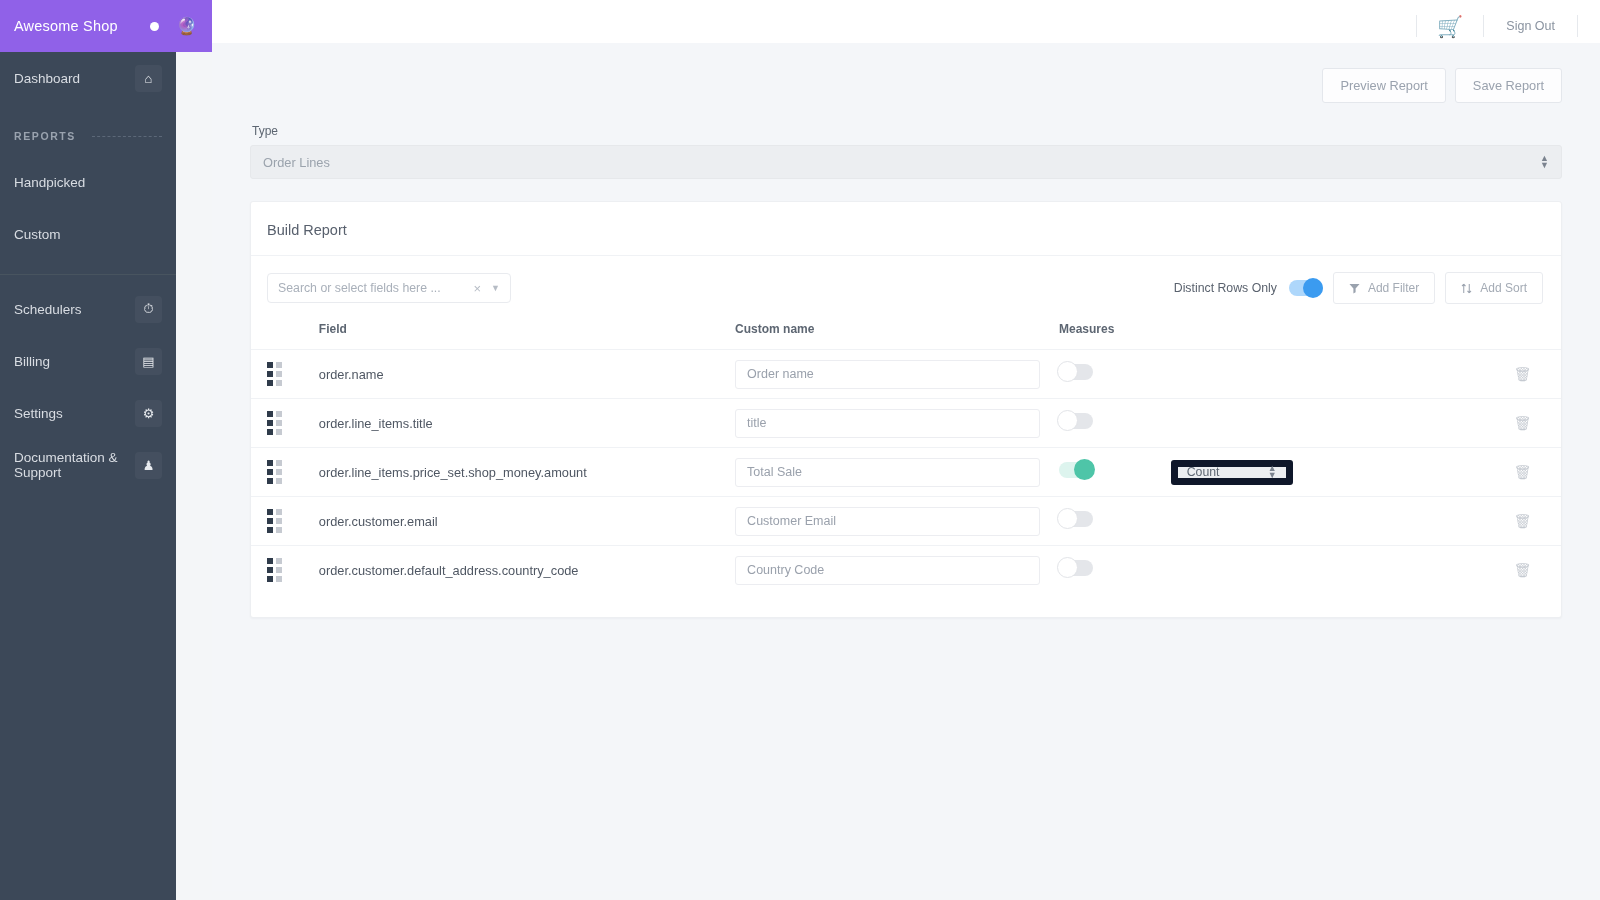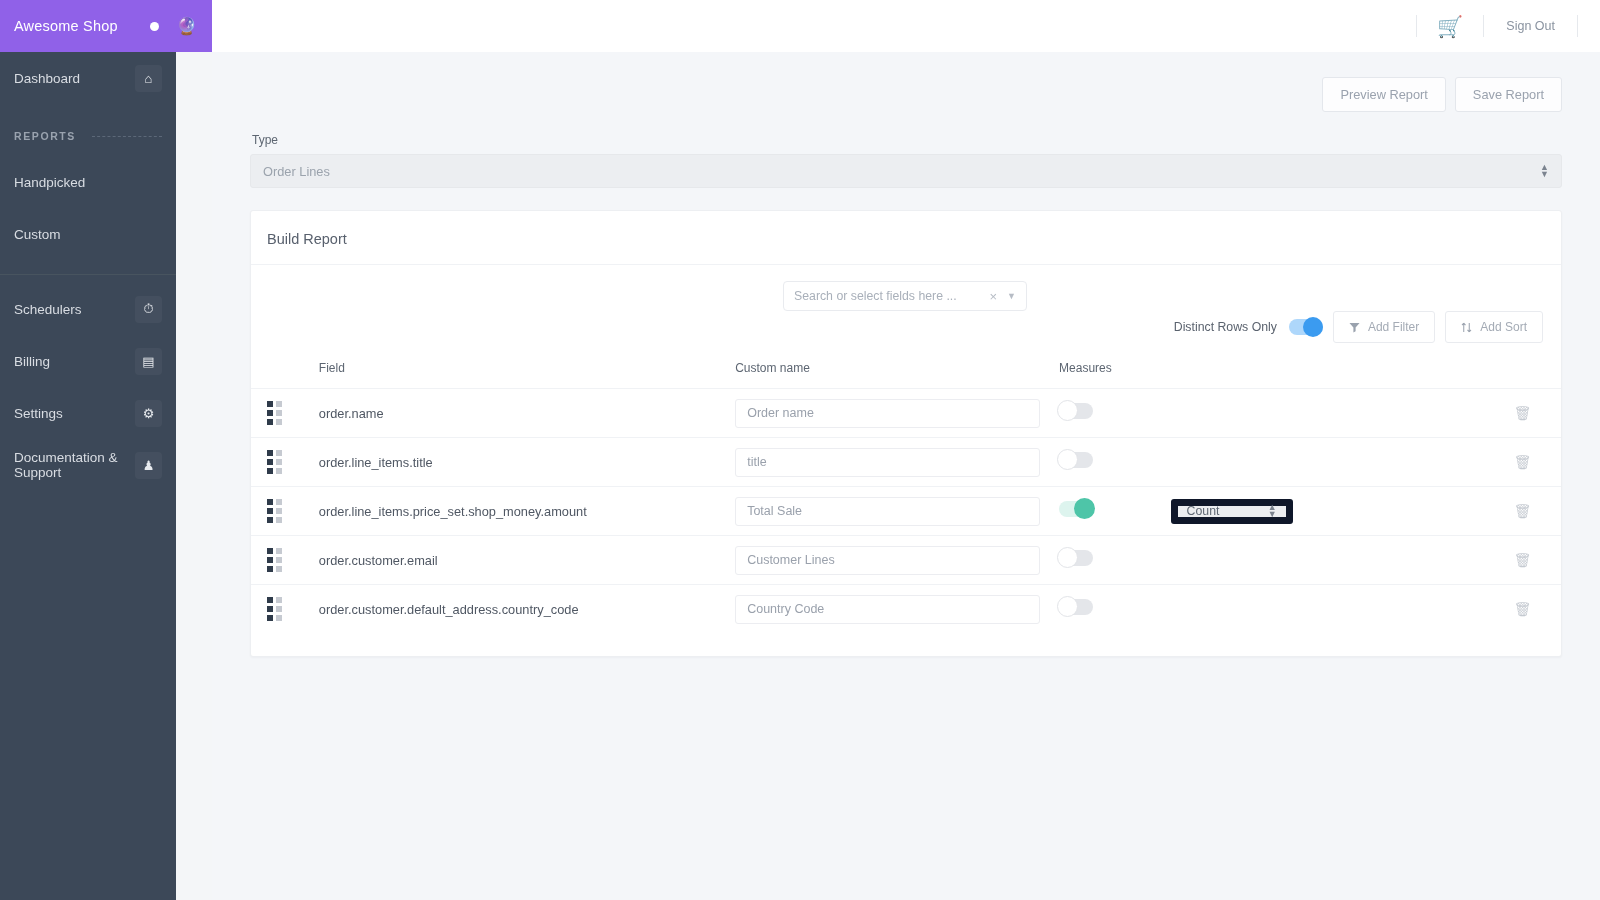--- a/index.html
+++ b/index.html
@@ -65,21 +65,21 @@
     width: 1388px; height: 52px; background: #ffffff;
     display: flex; align-items: center; justify-content: flex-end;
     padding-right: 22px;
   }
   .tb-sep { width: 1px; height: 22px; background: #e6e9ed; }
   #cart-icon { font-size: 21px; padding: 0 20px; line-height: 1; }
   #signout { font-size: 12.5px; color: #8a93a0; padding: 0 22px; }
 
   
   #main {
-    position: absolute; left: 212px; top: 52px;
+    position: absolute; left: 212px; top: 43px;
     width: 1388px; height: 848px; background: #f4f6f9;
     padding: 0 38px;
   }
   #action-row {
     display: flex; justify-content: flex-end; align-items: center;
     gap: 9px; padding-top: 25px;
   }
   .pill-btn {
     background: #fdfdfe; border: 1px solid #e4e7ec; border-radius: 3px;
     color: #9aa2ae; font-size: 12.8px; padding: 9px 17px;
@@ -105,21 +105,20 @@
     padding-bottom: 22px;
   }
   #card-title {
     font-size: 14.5px; color: #58606d;
     padding: 20px 16px 17px 16px;
     border-bottom: 1px solid #f0f2f5;
   }
   #tools-row {
     display: flex; align-items: center;
     padding: 16px 18px 0 16px;
-    flex-direction: column;
   }
   #field-search {
     width: 244px; height: 30px;
     border: 1px solid #e9ebef; border-radius: 4px;
     display: flex; align-items: center; padding: 0 10px;
   }
   #field-search .fs-ph { flex: 1; color: #a9b0ba; font-size: 12.3px; }
   #field-search .fs-x { color: #b6bcc5; font-size: 13px; margin-right: 10px; }
   #field-search .fs-caret { color: #b6bcc5; font-size: 9px; }
 
@@ -150,21 +149,21 @@
   .tool-btn {
     border: 1px solid #e9ebef; border-radius: 3px; background: #fff;
     color: #a4abb5; font-size: 12px; padding: 8px 15px;
     display: flex; align-items: center; gap: 8px;
   }
   .tool-btn svg { display: block; }
 
   
   #tbl { width: 100%; border-collapse: collapse; margin-top: 18px; }
   #tbl th {
-    text-align: left; font-weight: normal;
+    text-align: left; font-weight: bold;
     font-size: 12px; color: #5d6672;
     padding: 0 0 13px 0;
   }
   #tbl td { border-top: 1px solid #f0f2f5; height: 49px; vertical-align: middle; }
   .c-handle { width: 70px; padding-left: 16px; }
   .c-field  { width: 425px; font-size: 12.8px; color: #4f5763; }
   .c-name   { width: 325px; }
   .c-meas   { width: 115px; }
   .c-agg    { width: 325px; }
   .c-del    { width: 80px; text-align: center; }
@@ -404,21 +403,21 @@
                 <i class="l"></i>
                 <i class="d"></i>
                 <i class="l"></i>
                 <i class="d"></i>
                 <i class="l"></i>
             </span>
           </td>
           <td class="c-field">order.customer.email</td>
           <td class="c-name">
             <div class="name-input">
-              <span>Customer Lines</span>
+              <span>Customer Email</span>
             </div>
           </td>
           <td class="c-meas">
             <span class="switch off"><i class="knob"></i></span>
           </td>
           <td class="c-agg"></td>
           <td class="c-del">
             <span class="trash">🗑</span>
           </td>
         </tr>

